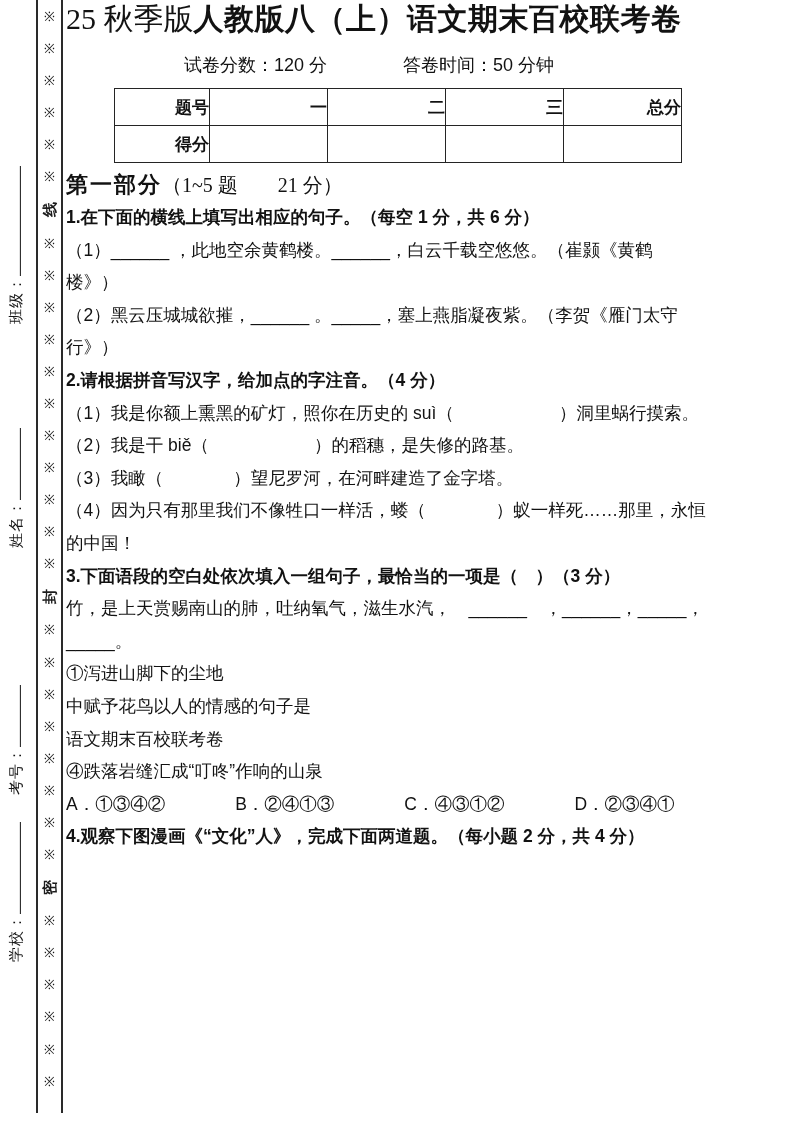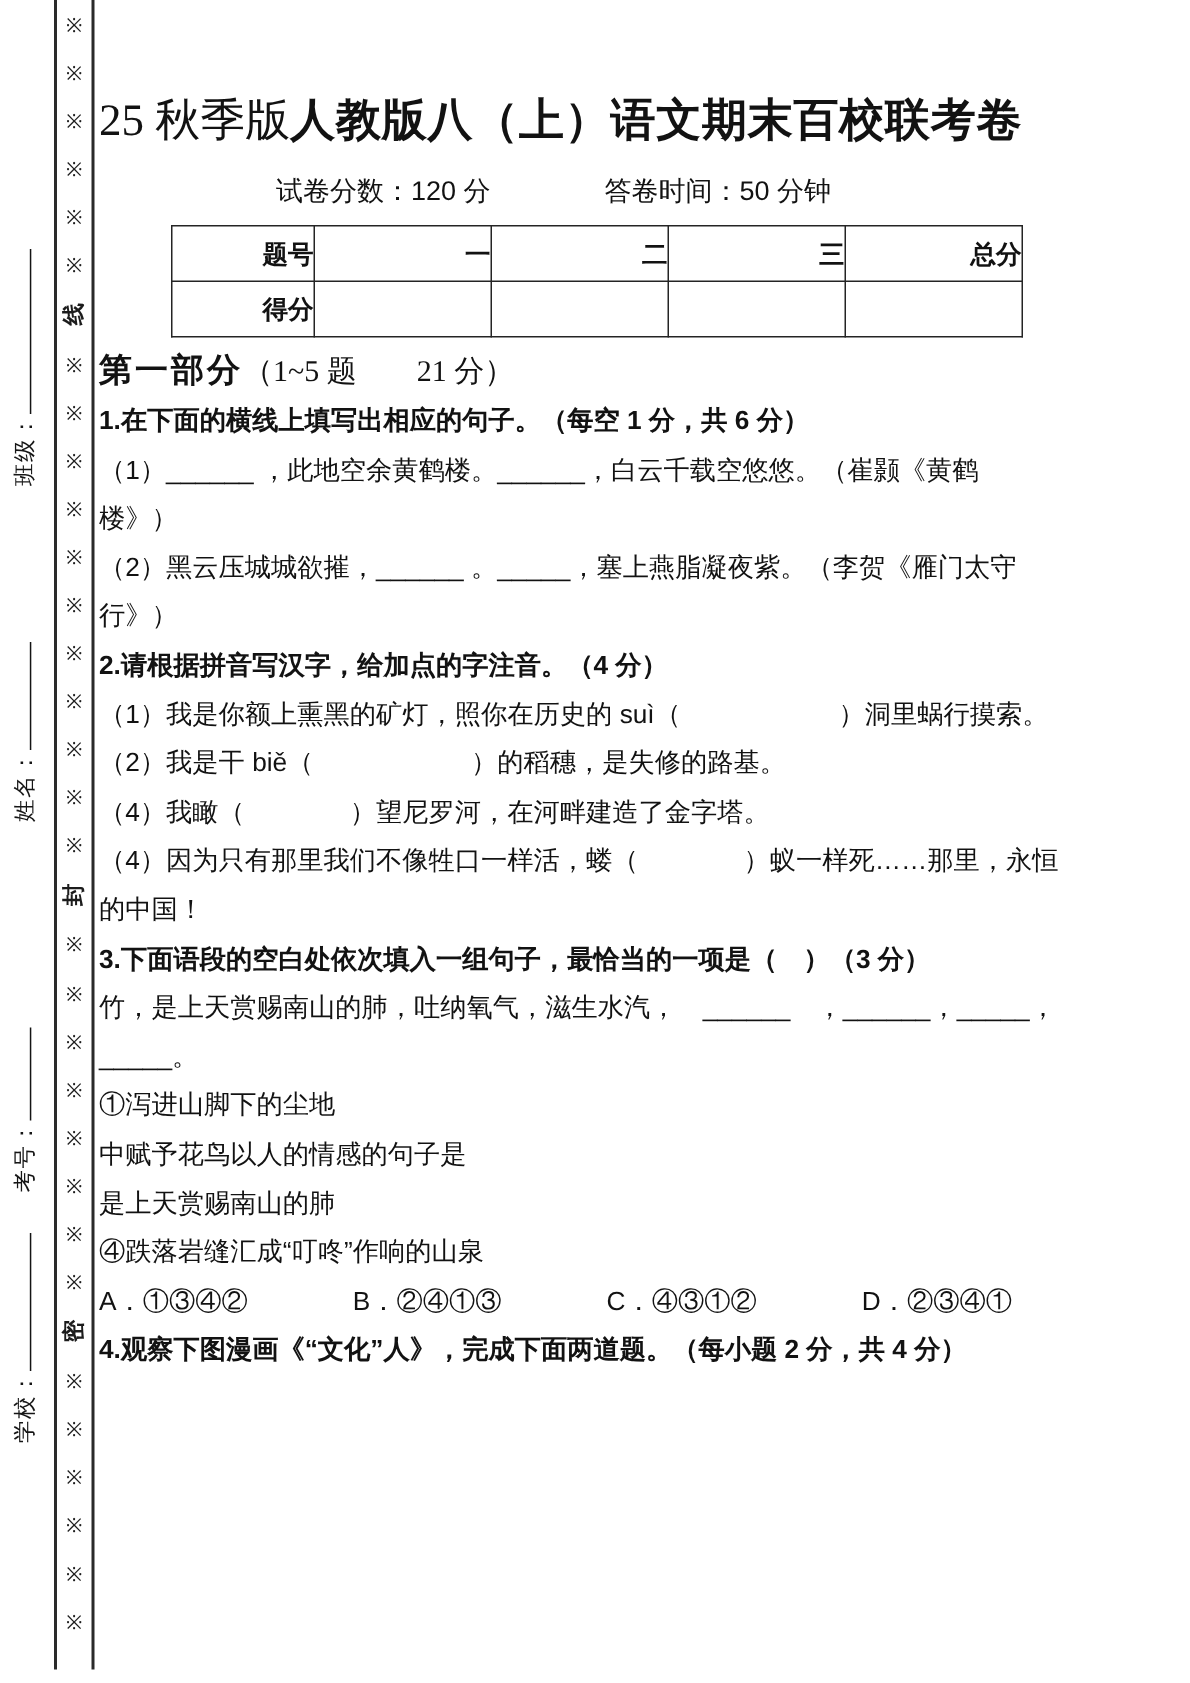--- a/index.html
+++ b/index.html
@@ -19,21 +19,21 @@
   .seal-col .mark { font-size:13px; line-height:1; color:#1c1c1c; }
   .seal-col .schar { font-size:15px; line-height:1; font-weight:600; transform:rotate(-90deg); color:#1c1c1c; }
   
   .vlabel {
     position:absolute; left:16px; transform:translate(-50%,-50%) rotate(-90deg);
     white-space:nowrap; font-size:15px; color:#151515; letter-spacing:1px;
   }
   .vblank { display:inline-block; height:0.95em; border-bottom:1.4px solid #141414; }
   
   .content { position:absolute; left:66px; top:0; width:724px; }
-  .title { margin-top:62px; font-size:30px; line-height:38px; white-space:nowrap; }
+  .title { font-size:30px; line-height:38px; white-space:nowrap; }
   .title .t-prefix { font-family:"Liberation Serif", serif; font-weight:500; }
   .title .t-main   { font-weight:900; letter-spacing:0.5px; }
   .meta { margin-top:16px; padding-left:118px; display:flex; gap:76px; font-size:18px; line-height:22px; }
   .score-table { margin-top:12px; margin-left:48px; border-collapse:collapse; table-layout:fixed; }
   .score-table td {
     border:1.7px solid #242424; height:36px; text-align:right; vertical-align:middle;
     font-size:17px; padding:0;
   }
   .score-table td.hdr { font-weight:700; }
   .section-head { margin-top:7px; text-align:left; font-family:"Liberation Serif", serif; font-size:20px; line-height:30px; }
@@ -142,28 +142,28 @@
 
     <div class="body">
         <div class="line bold">1.在下面的横线上填写出相应的句子。（每空 1 分，共 6 分）</div>
         <div class="line">（1）______ ，此地空余黄鹤楼。______，白云千载空悠悠。（崔颢《黄鹤</div>
         <div class="line">楼》）</div>
         <div class="line">（2）黑云压城城欲摧，______ 。_____，塞上燕脂凝夜紫。（李贺《雁门太守</div>
         <div class="line">行》）</div>
         <div class="line bold">2.请根据拼音写汉字，给加点的字注音。（4 分）</div>
         <div class="line">（1）我是你额上熏黑的矿灯，照你在历史的 suì（　　　　　　）洞里蜗行摸索。</div>
         <div class="line">（2）我是干 biě（　　　　　　）的稻穗，是失修的路基。</div>
-        <div class="line">（4）我瞰（　　　　）望尼罗河，在河畔建造了金字塔。</div>
+        <div class="line">（3）我瞰（　　　　）望尼罗河，在河畔建造了金字塔。</div>
         <div class="line">（4）因为只有那里我们不像牲口一样活，蝼（　　　　）蚁一样死……那里，永恒</div>
         <div class="line">的中国！</div>
         <div class="line bold">3.下面语段的空白处依次填入一组句子，最恰当的一项是（　）（3 分）</div>
         <div class="line">竹，是上天赏赐南山的肺，吐纳氧气，滋生水汽，　______　，______，_____，</div>
         <div class="line">_____。</div>
         <div class="line">①泻进山脚下的尘地</div>
         <div class="line">中赋予花鸟以人的情感的句子是</div>
-        <div class="line">是上天赏赐南山的肺</div>
+        <div class="line">语文期末百校联考卷</div>
         <div class="line">④跌落岩缝汇成“叮咚”作响的山泉</div>
         <div class="line">A．①③④②　　　　B．②④①③　　　　C．④③①②　　　　D．②③④①</div>
         <div class="line bold">4.观察下图漫画《“文化”人》，完成下面两道题。（每小题 2 分，共 4 分）</div>
       </div>
 
   </div>
 </div>
 
 </body></html>

